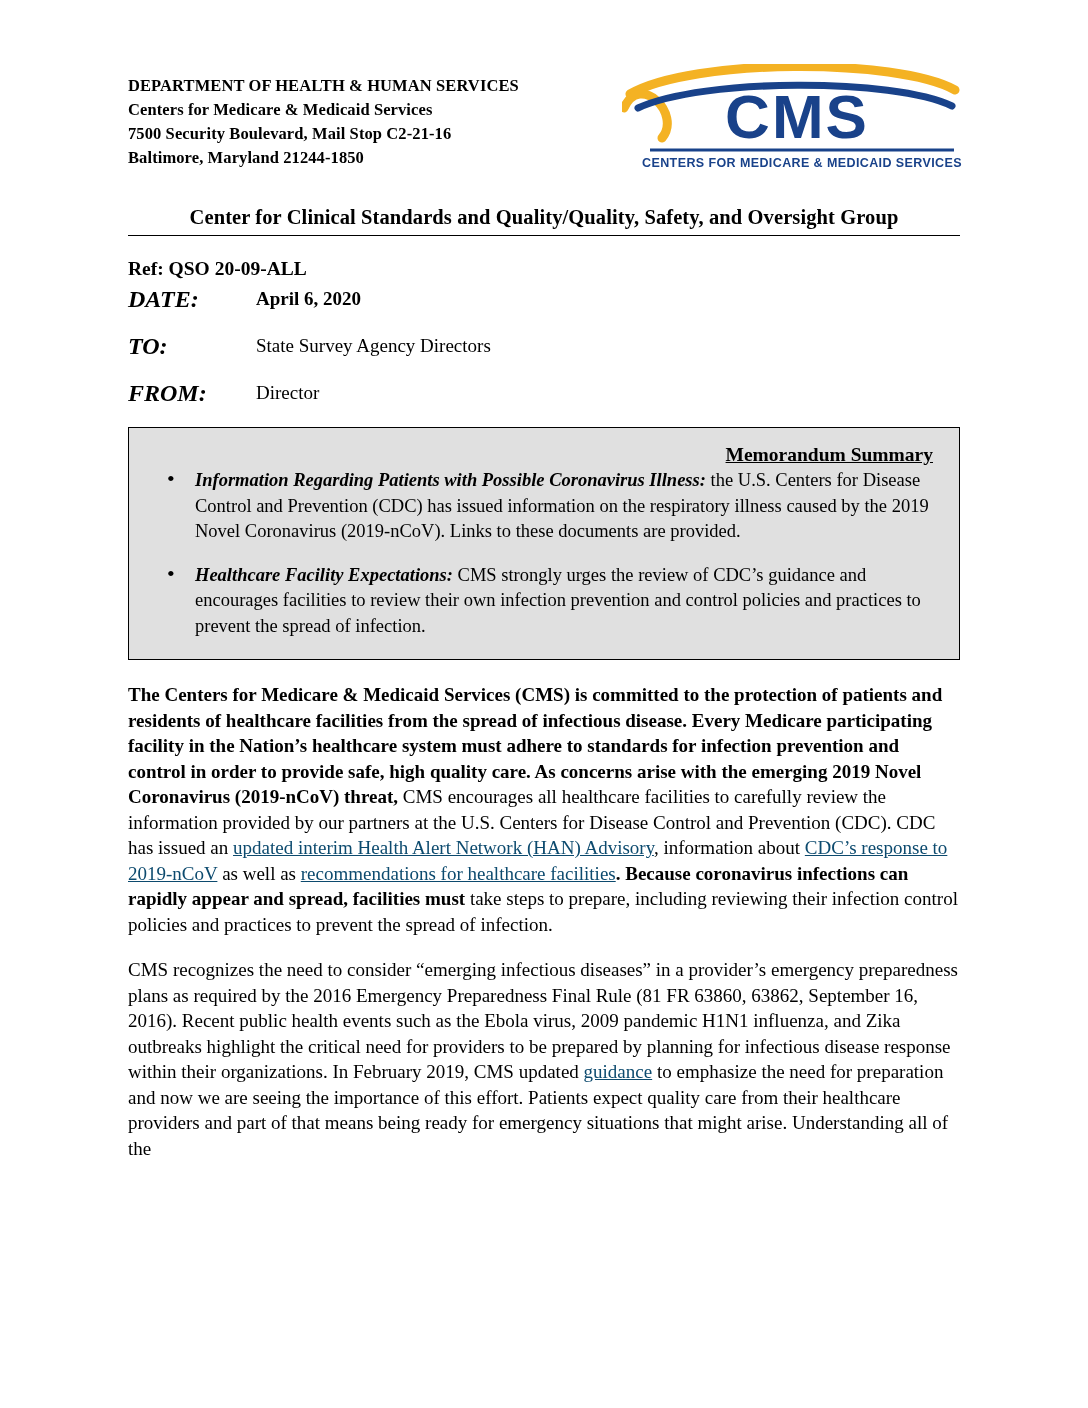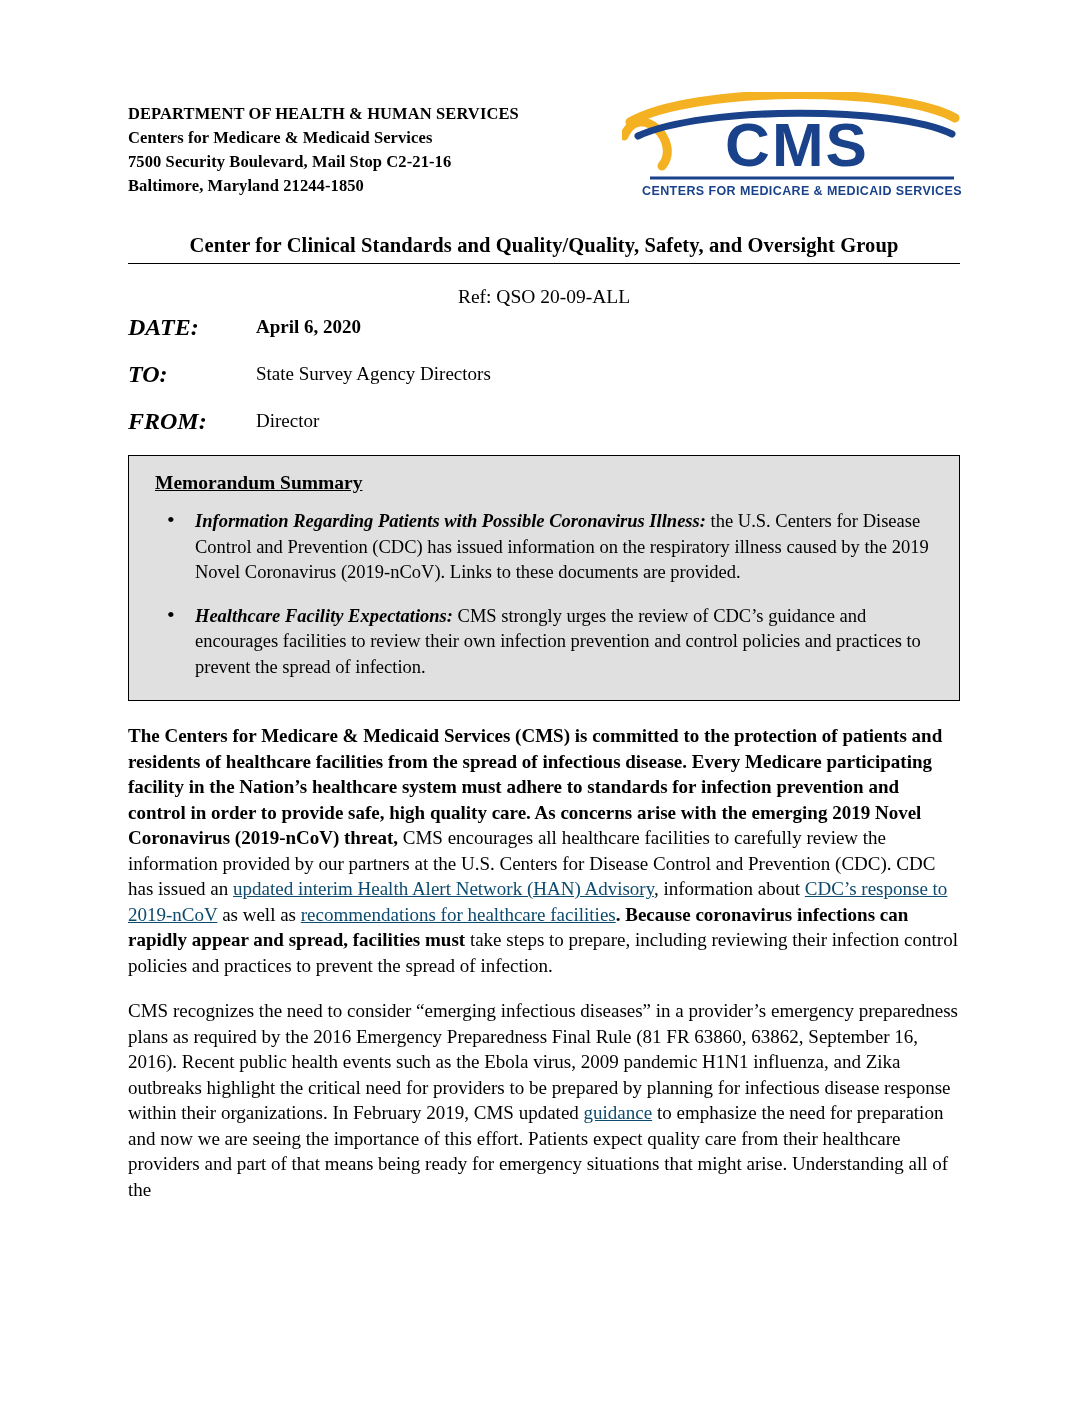--- a/index.html
+++ b/index.html
@@ -13,21 +13,21 @@
     font-family: "Liberation Serif", serif;
     color: #000000;
     position: relative;
     overflow: hidden;
   }
   .page {
     position: relative;
     width: 1088px;
     height: 1408px;
     box-sizing: border-box;
-    padding: 92px 128px 0 128px;
+    padding: 64px 128px 0 128px;
   }
 
   
   .letterhead {
     position: relative;
     height: 120px;
   }
   .agency-block {
     position: absolute;
     left: 0;
@@ -58,22 +58,22 @@
   }
   .group-title {
     font-family: "Liberation Serif", serif;
     font-weight: bold;
     font-size: 20.5px;
     letter-spacing: 0.1px;
   }
 
   
   .ref-line {
-    text-align: center;
-    font-weight: normal;
+    text-align: left;
+    font-weight: bold;
     font-size: 19.5px;
     margin-top: 22px;
   }
 
   
   .meta {
     margin-top: 6px;
   }
   .meta-row {
     display: flex;
@@ -95,25 +95,25 @@
   .meta-value .l2 { display: block; }
 
   
   .summary-box {
     margin-top: 18px;
     border: 1.6px solid #000;
     background: #e0e0e0;
     padding: 16px 26px 20px 26px;
   }
   .summary-title {
-    text-align: left;
+    text-align: right;
     font-weight: bold;
     font-size: 19.5px;
     text-decoration: underline;
-    margin-bottom: 15px;
+    margin-bottom: 2px;
   }
   .summary-list {
     margin: 0;
     padding: 0;
     list-style: none;
   }
   .summary-item {
     position: relative;
     padding-left: 40px;
     margin-bottom: 18px;

